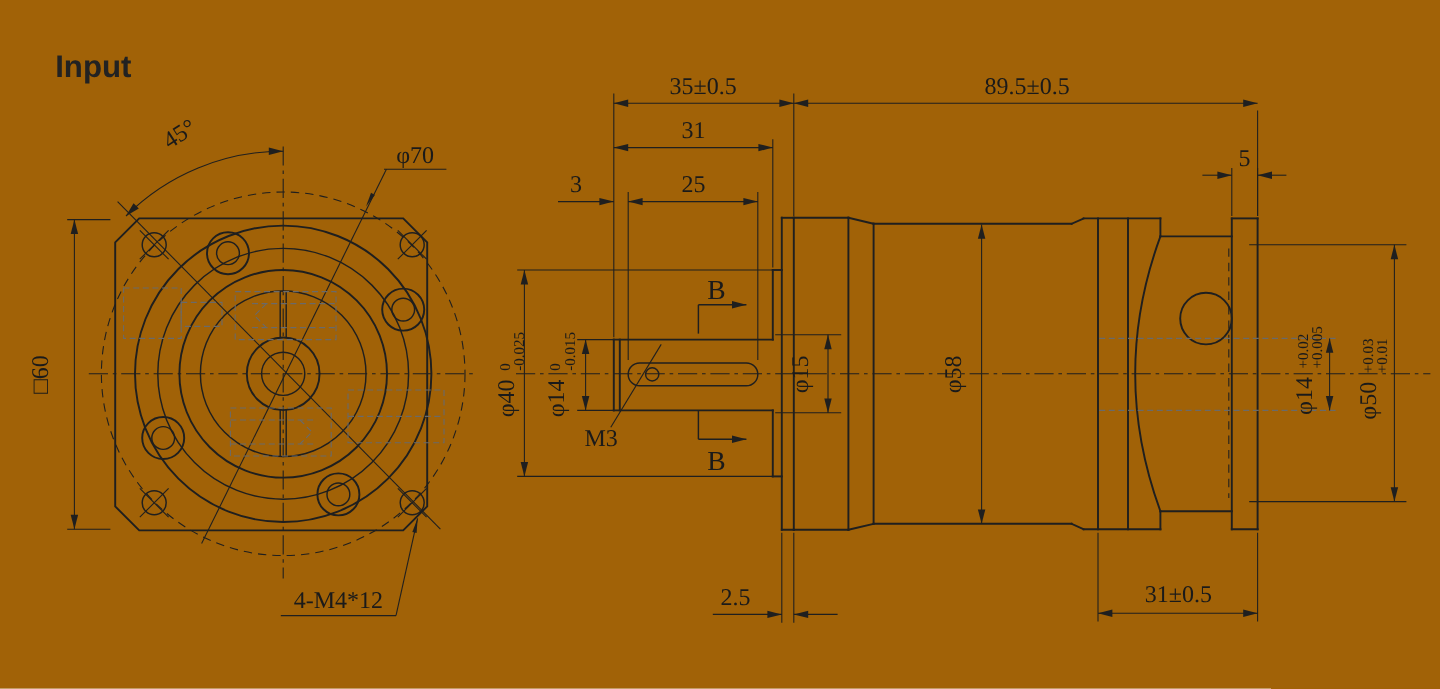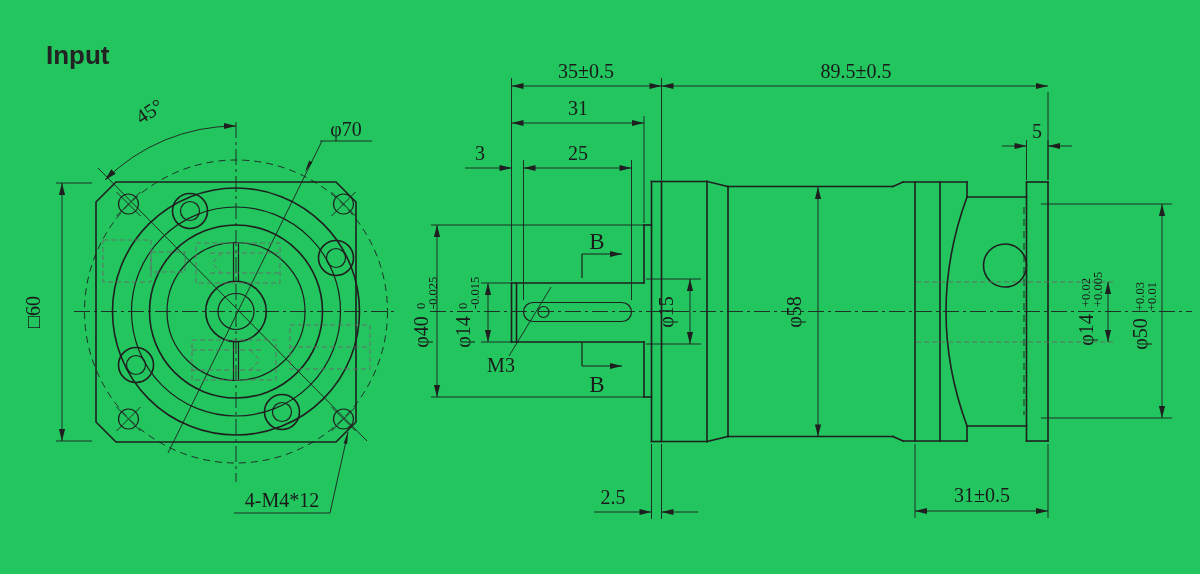--- a/index.html
+++ b/index.html
@@ -1,16 +1,16 @@
 <!DOCTYPE html>
 <html><head>
 <meta charset="utf-8">
 <style>
   html,body{margin:0;padding:0;background:#fff;}
-  .stage{position:relative;width:1200px;height:574px;background:#22c55e;overflow:hidden;
+  .stage{position:relative;width:1200px;height:574px;background:#a16207;overflow:hidden;
          font-family:"Liberation Serif", serif;}
   svg{display:block}
   .ol{stroke:#1f1f1f;stroke-width:1.6;fill:none;stroke-linecap:square}
   .ml{stroke:#1f1f1f;stroke-width:1.2;fill:none}
   .tl{stroke:#1f1f1f;stroke-width:0.9;fill:none}
   .cl{stroke:#1f1f1f;stroke-width:0.9;fill:none;stroke-dasharray:16 4 3 4}
   .hl{stroke:#6a6a6a;stroke-width:0.9;fill:none;stroke-dasharray:5 3}
   .dash{stroke:#1f1f1f;stroke-width:0.9;fill:none;stroke-dasharray:7 5}
   text{fill:#1a1a1a}
   .dim{font-size:20px;font-family:"Liberation Serif",serif}

